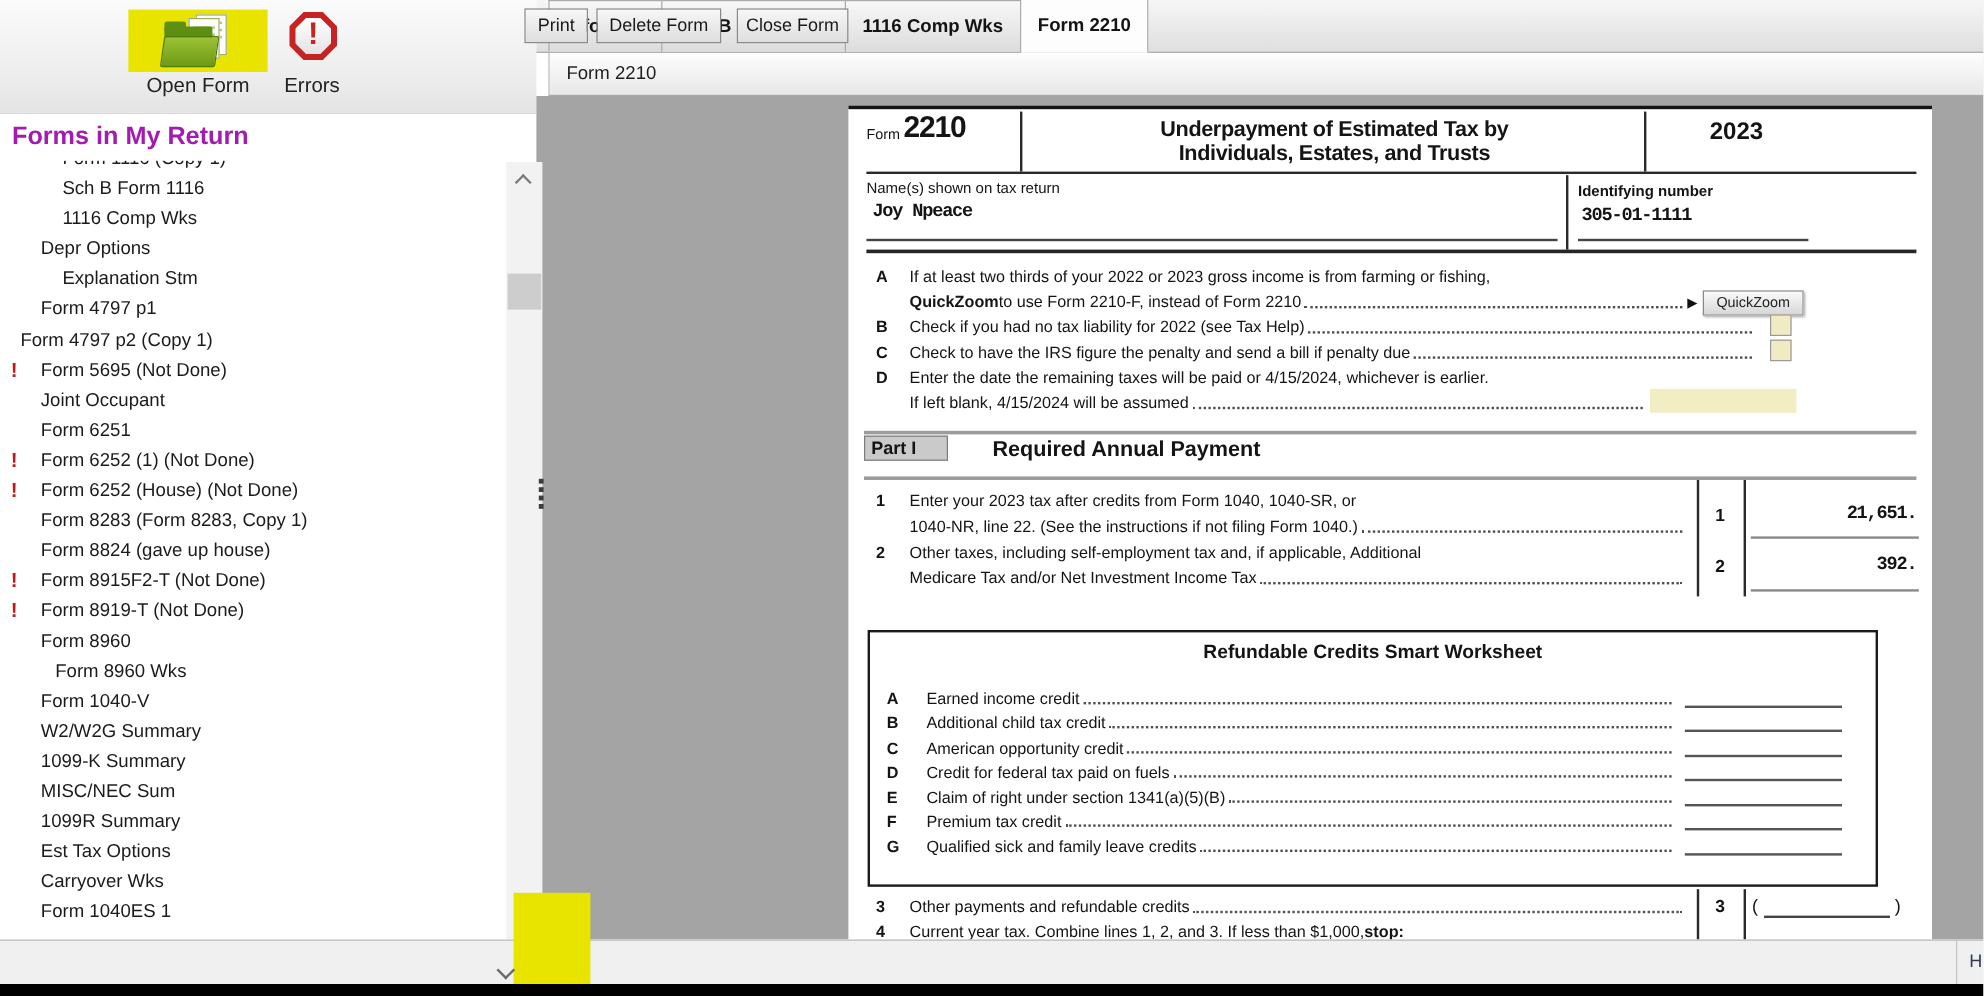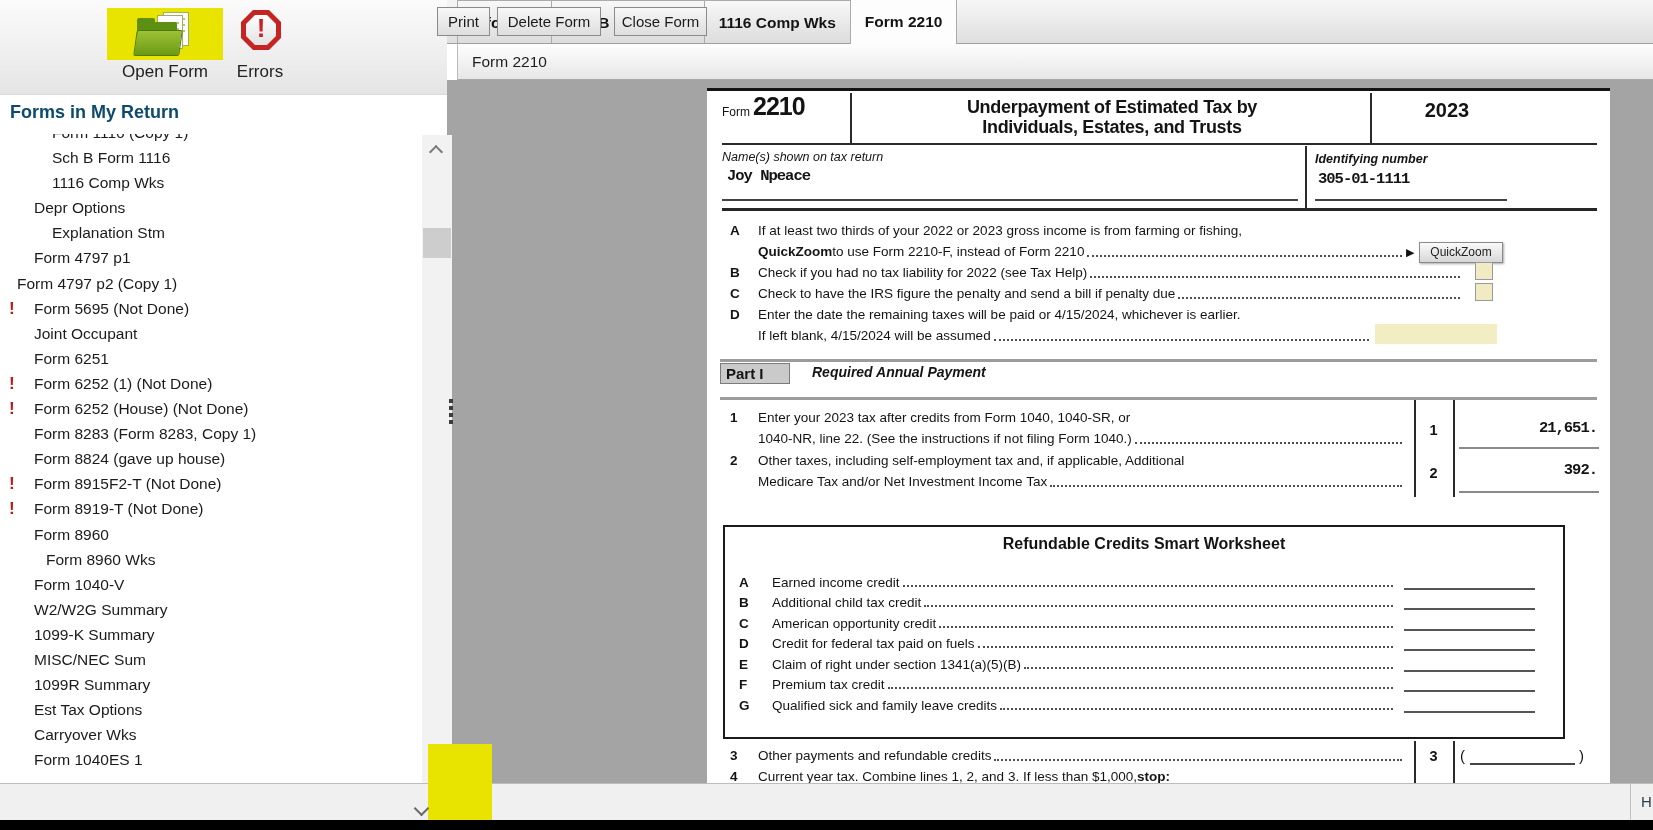--- a/index.html
+++ b/index.html
@@ -29,21 +29,21 @@
 
   
   .oct { position:absolute; left:13px; top:4px; width:40px; height:40px;
          background:#c62323; clip-path:polygon(30% 0,70% 0,100% 30%,100% 70%,70% 100%,30% 100%,0 70%,0 30%); }
   .oct-in { position:absolute; left:5px; top:5px; width:30px; height:30px;
             background:linear-gradient(#ffffff,#e3e3e3); clip-path:polygon(30% 0,70% 0,100% 30%,100% 70%,70% 100%,30% 100%,0 70%,0 30%); }
   .oct-bang { position:absolute; left:0; top:3px; width:40px; text-align:center; font-size:26px; font-weight:bold; color:#c62323; }
 
   
   .sidebar-title { position:absolute; left:0; top:95px; width:427px; height:39px; background:#fff; z-index:3;
-                   font-size:18px; font-weight:bold; color:#0c4a6e; padding:7px 0 0 10px; }
+                   font-size:21px; font-weight:bold; color:#a21caf; padding:7px 0 0 10px; }
   .sidebar-list { position:absolute; left:0; top:120px; width:421px; height:663px; background:#fff; overflow:hidden; z-index:2; }
   .sb-item { position:relative; height:25.1px; line-height:25.1px; font-size:15.5px; color:#1b1b1b; white-space:nowrap; cursor:pointer; }
   .sb-item .err { display:none; position:absolute; left:9px; top:0; color:#c01818; font-weight:bold; font-size:17px; }
   .sb-item.has-error .err { display:block; }
 
   
   .sb-scroll { position:absolute; left:422px; top:135px; width:30px; height:685px; background:#f2f2f2; z-index:3; }
   .sb-thumb { position:absolute; left:1px; top:93px; width:28px; height:30px; background:#cdcdcd; }
   .chev { position:absolute; width:10px; height:10px; border-right:2px solid #7a7a7a; border-bottom:2px solid #7a7a7a; }
   .chev-up { left:9px; top:12px; transform:rotate(-135deg); }
@@ -78,32 +78,32 @@
   .rule-thick { position:absolute; height:3px; background:#262626; }
   .rule-grey { position:absolute; height:3px; background:#9c9c9c; }
   .frow { position:absolute; display:flex; align-items:flex-end; white-space:nowrap; line-height:17px; }
   .ltr { flex:none; width:28px; font-weight:bold; }
   .lead { flex:1 1 0; min-width:8px; border-bottom:2px dotted #4f4f4f; margin:0 3px 3px 3px; height:10px; }
   .f-small { font-size:12px; }
   .f-num { font-size:25px; font-weight:bold; letter-spacing:-1px; }
   .f-title { position:absolute; text-align:center; font-weight:bold; font-size:18px; line-height:20px; letter-spacing:-0.3px; }
   .f-year { position:absolute; text-align:center; font-weight:bold; font-size:20px; }
   .mono { font-family:"Liberation Mono","DejaVu Sans Mono",monospace; font-weight:bold; font-size:15.5px; letter-spacing:-1px; }
-  .lab12 { font-size:12.5px;font-style:italic; }
+  .lab12 { font-size:12.5px; }
   .numcell { position:absolute; left:707px; width:39px; text-align:center; font-weight:bold; font-size:14.5px; }
   .val { position:absolute; left:748px; width:142px; text-align:right; }
   .uline { position:absolute; height:2px; background:#8a8a8a; }
   .qz-arrow { position:absolute; font-size:11px; color:#111; }
   .qz-btn { position:absolute; left:712px; top:151px; width:84px; height:21px; font-size:12px; color:#222; text-align:center; line-height:19px;
             background:linear-gradient(#fafafa,#d7d7d7); border:1px solid #8b8b8b; box-shadow:1px 1px 2px rgba(0,0,0,.35); cursor:pointer; }
   .chk { position:absolute; left:768px; width:18px; height:18px; background:#f1ebc4; border:1px solid #9a9a9a; cursor:pointer; }
   .yfield { position:absolute; background:#f3edc4; cursor:text; }
   .part-box { position:absolute; left:13px; top:272px; width:70px; height:21px; background:#cacaca; border:1px solid #7c7c7c;
               font-weight:bold; font-size:15px; padding-left:5px; line-height:19px; }
-  .part-title { position:absolute; left:105px; top:273px; font-weight:bold; font-size:14px;font-style:italic; }
+  .part-title { position:absolute; left:120px; top:273px; font-weight:bold; font-size:18px; }
 
   
   .wsbox { position:absolute; left:16px; top:434px; width:842px; height:214px; border:2px solid #1a1a1a; }
   .ws-title { text-align:center; font-weight:bold; font-size:16px; margin-top:8px; }
   .ws-rows { margin-top:16px; }
   .ws-row { display:flex; align-items:flex-end; padding-left:14px; height:20.5px; white-space:nowrap; }
   .ws-ltr { flex:none; width:33px; font-weight:bold; }
   .ws-lead { flex:1 1 0; border-bottom:2px dotted #4f4f4f; margin:0 3px 3px 3px; height:10px; }
   .ws-amt { flex:none; width:131px; height:14px; border-bottom:2px solid #555; margin-left:8px; margin-right:28px; cursor:text; }
 

